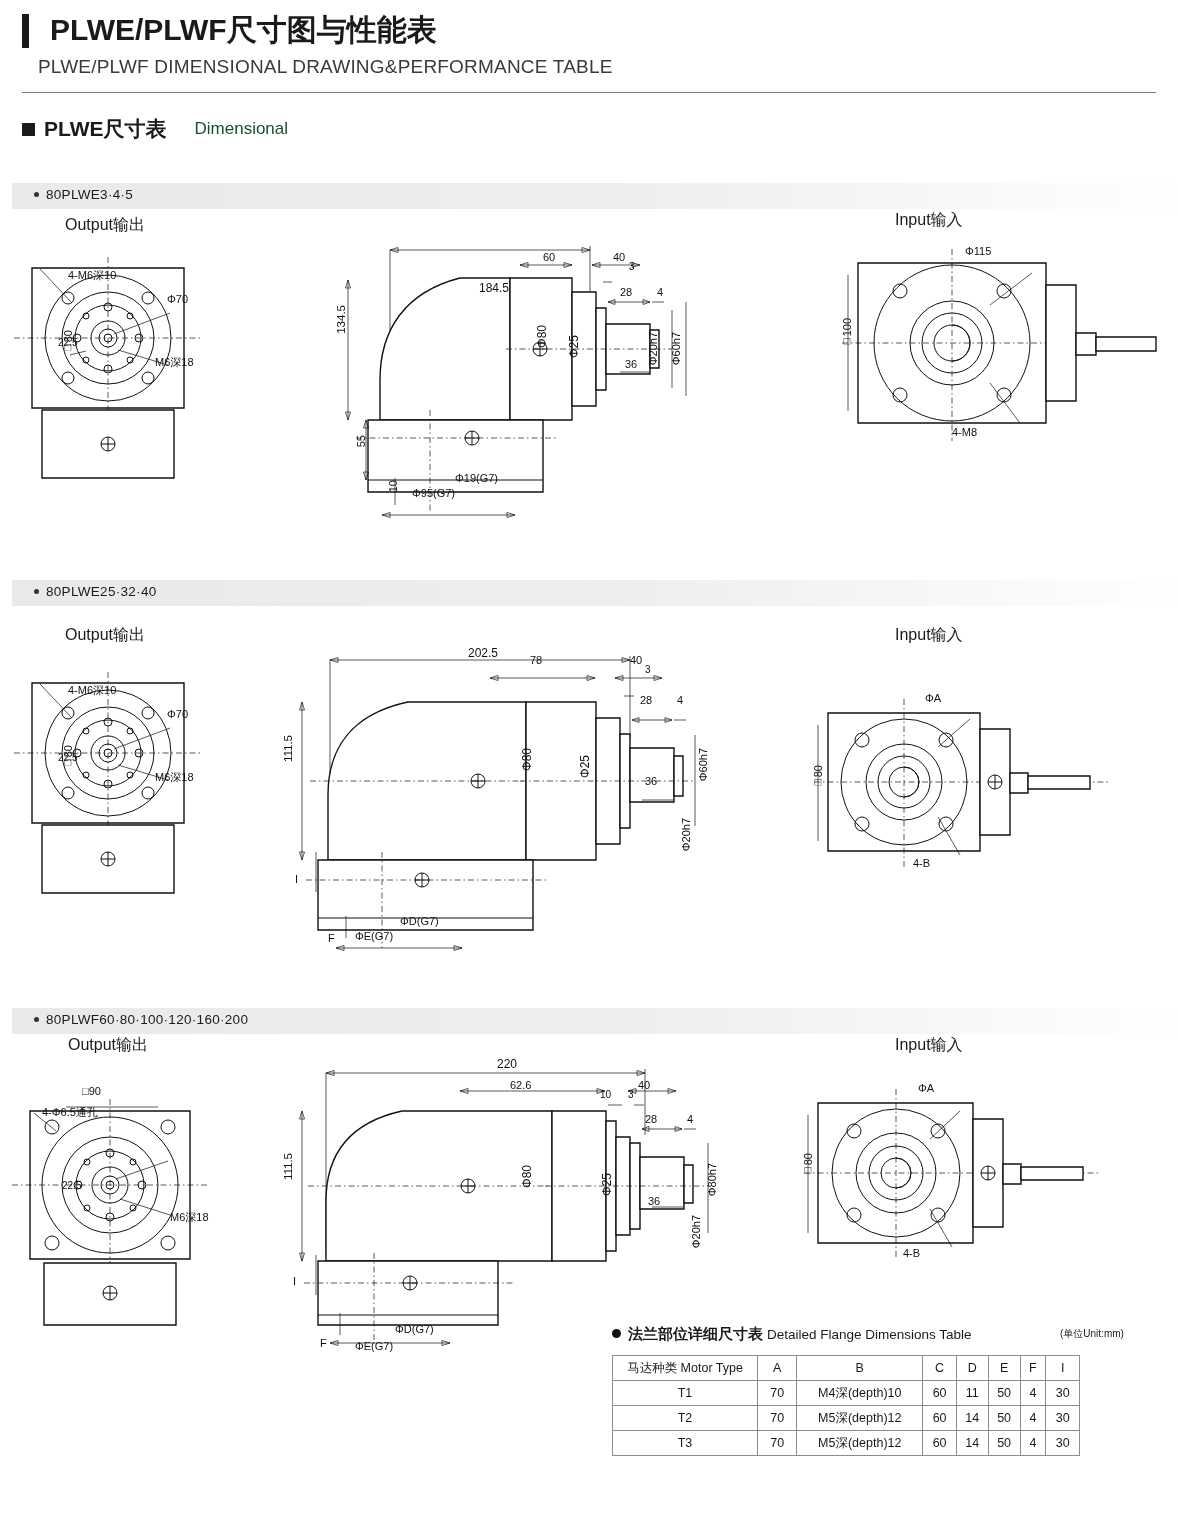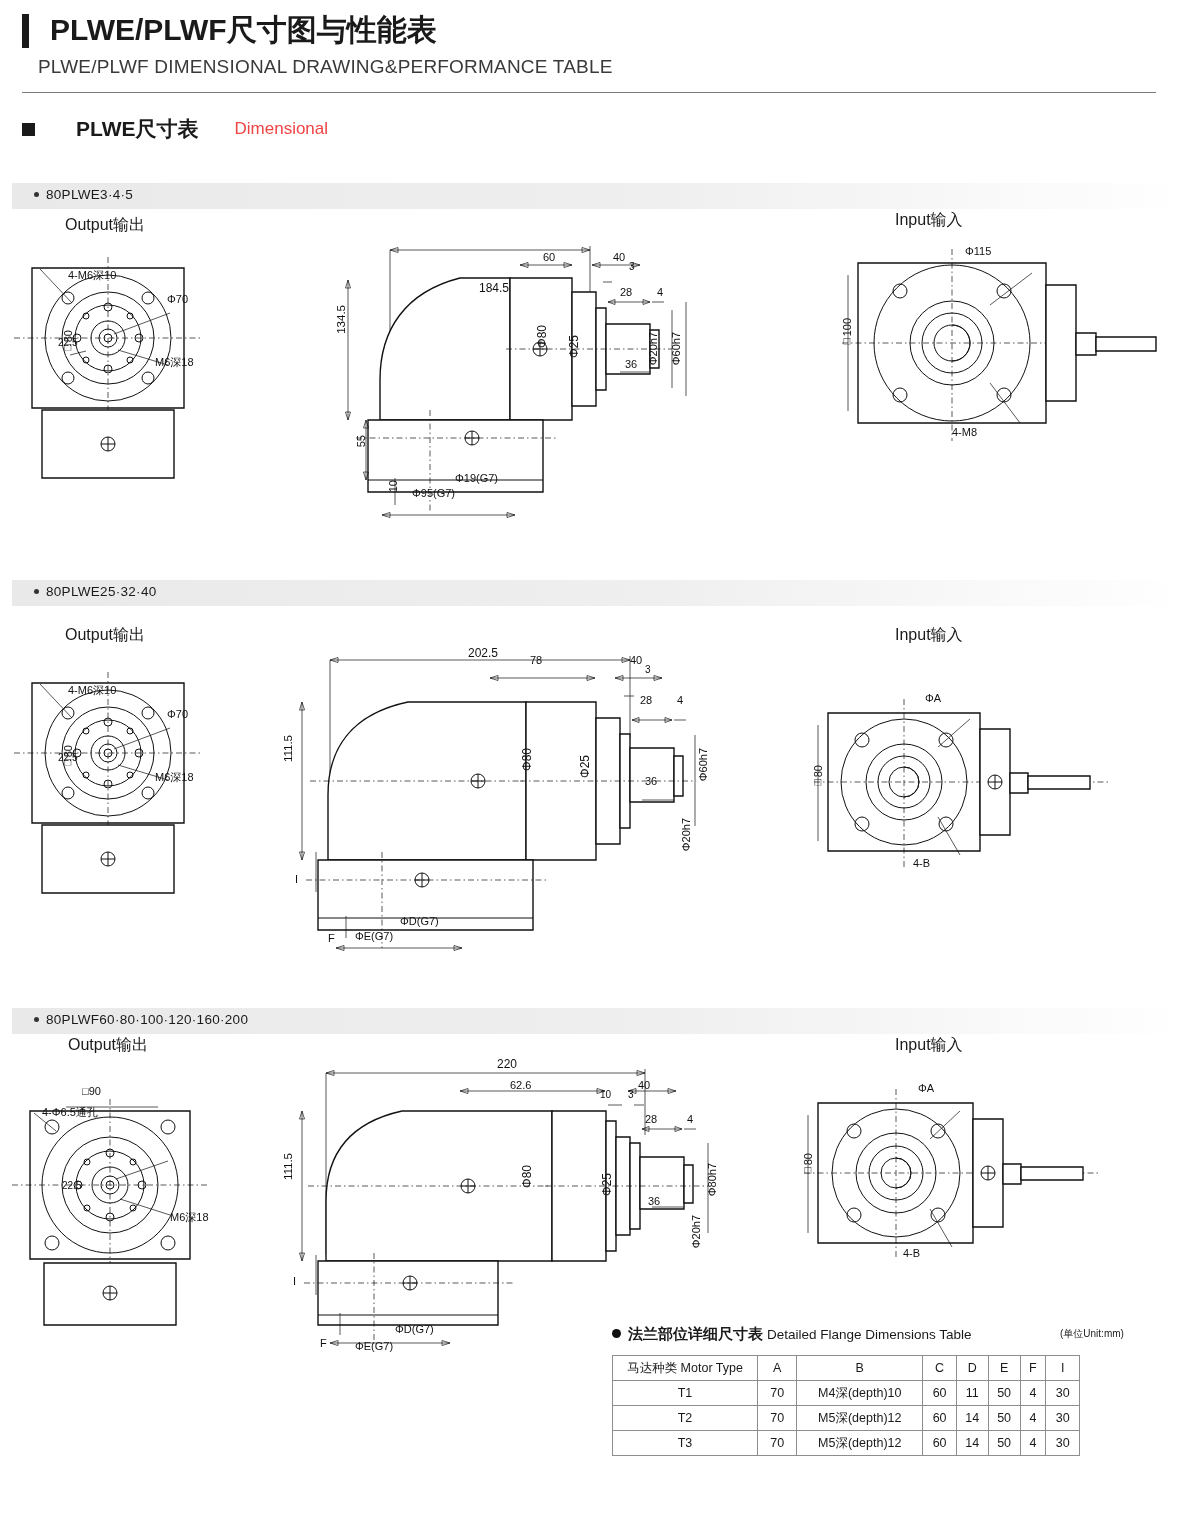--- a/index.html
+++ b/index.html
@@ -13,24 +13,24 @@
   }
   .page{position:relative;width:1178px;height:1514px;}
 
   
   .title-block{position:absolute;left:22px;top:10px;}
   .title-bar{position:absolute;left:0;top:4px;width:7px;height:34px;background:#1a1a1a;}
   .title-cn{font-size:30px;font-weight:bold;letter-spacing:0px;margin-left:28px;line-height:40px;}
   .title-en{font-size:19px;color:#3a3a3a;margin-left:16px;margin-top:6px;letter-spacing:0.2px;white-space:nowrap;}
   .hr-thin{position:absolute;left:22px;top:92px;width:1134px;height:1px;background:#7b7b7b;}
 
-  .sub-head{position:absolute;left:22px;top:115px;display:flex;align-items:center;gap:32px;}
+  .sub-head{position:absolute;left:22px;top:115px;display:flex;align-items:center;}
   .sq{width:13px;height:13px;background:#1a1a1a;margin-right:9px;}
   .sub-cn{font-size:21px;font-weight:bold;}
-  .sub-en{font-size:17px;margin-left:4px;color:#ef4444;}
+  .sub-en{font-size:17px;margin-left:28px;color:#14532d;}
 
   
   .band{position:absolute;left:12px;width:1178px;height:26px;
         background:linear-gradient(to right,#e9e9e9 0%,#efefef 55%,#ffffff 100%);margin-top:20px;}
   .band .dot{position:absolute;left:22px;top:9px;width:5px;height:5px;background:#333;border-radius:50%;}
   .band .band-label{position:absolute;left:34px;top:4px;font-size:13.5px;color:#1a1a1a;letter-spacing:0.3px;}
 
   
   .sec{position:absolute;left:0;width:1178px;}
   .cap{position:absolute;font-size:16px;color:#1a1a1a;}

